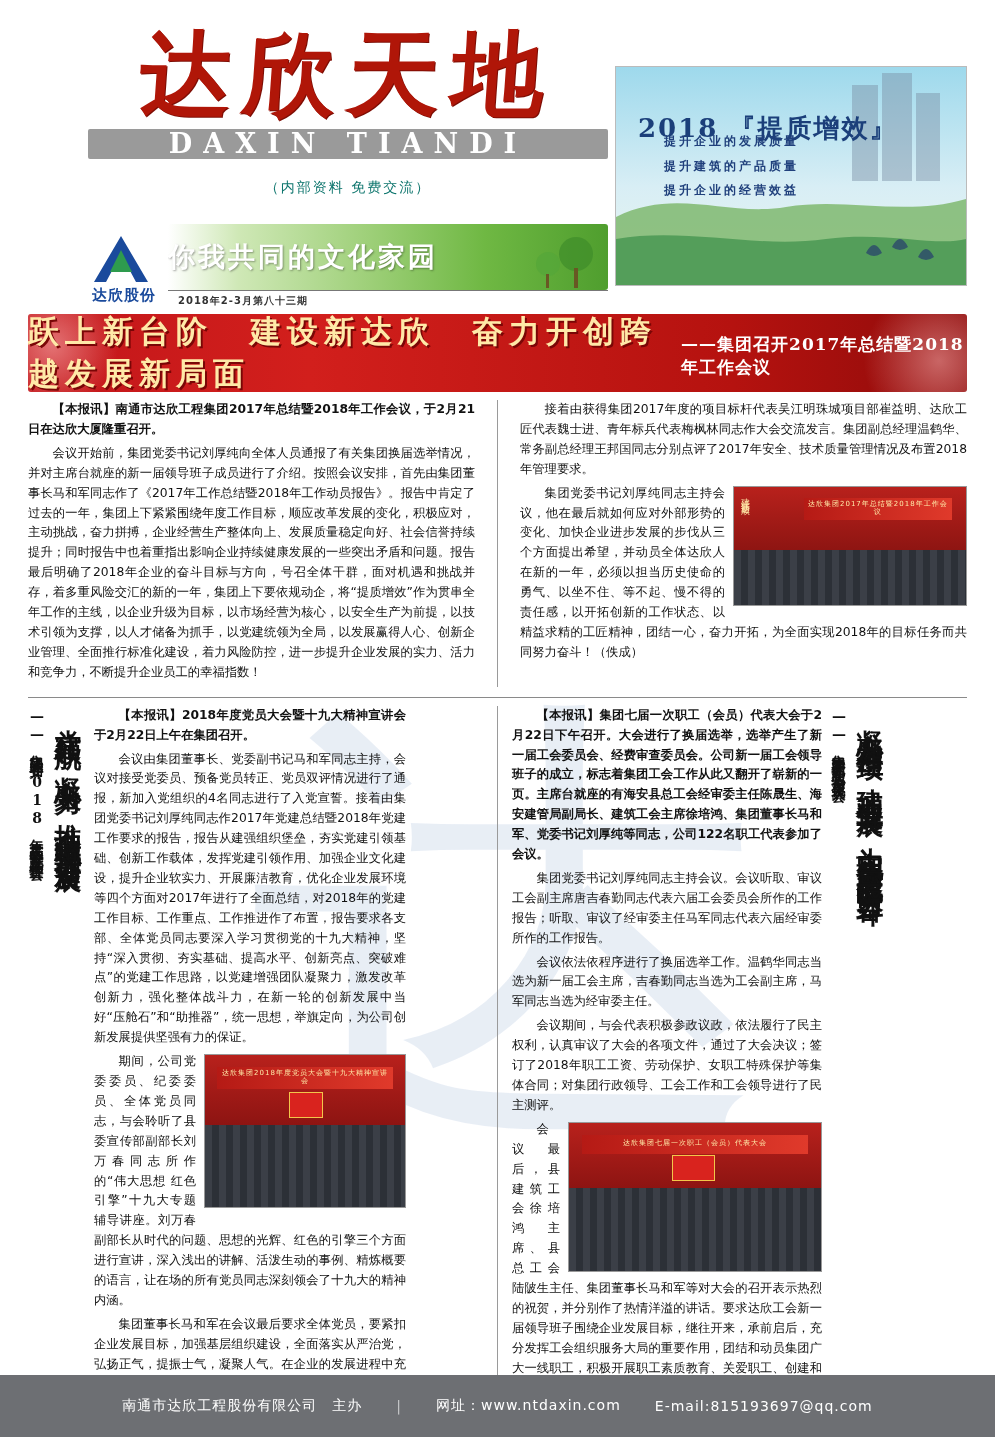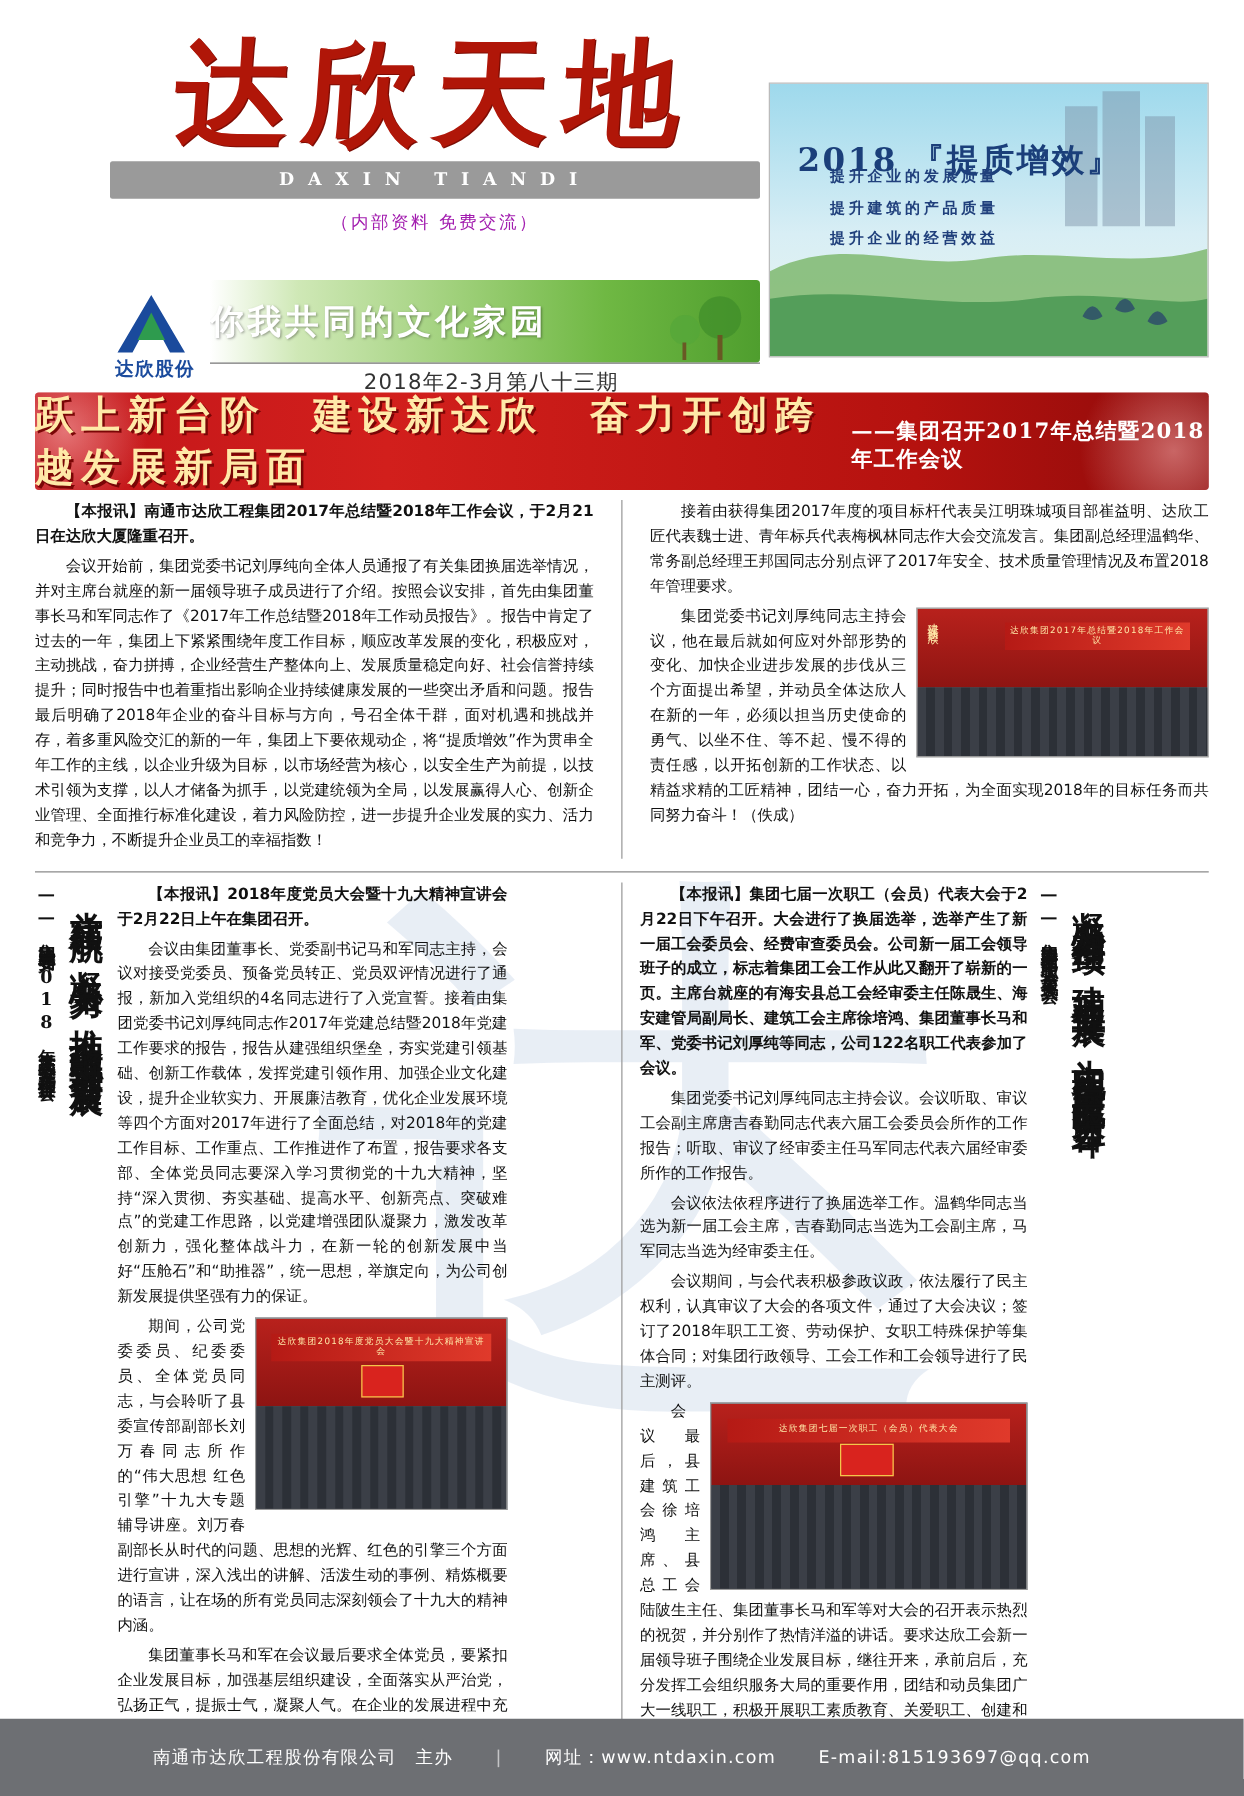--- a/index.html
+++ b/index.html
@@ -33,24 +33,24 @@
     text-shadow:1px 1px 0 #7d0d04;
     transform:skewX(-4deg);
   }
   .mast-pinyin-wrap{margin-top:6px;position:relative;}
   .mast-pinyin-bar{
     height:30px;background:#9a9a9a;border-radius:2px;
     display:flex;align-items:center;justify-content:center;
   }
   .mast-pinyin{
     font-family:"DejaVu Serif","Liberation Serif",serif;
-    font-size:14px;letter-spacing:11px;color:#ffffff;font-weight:bold;
+    font-size:27px;letter-spacing:11px;color:#ffffff;font-weight:bold;
   }
   .mast-sub{
-    margin-top:10px;font-size:14px;color:#a21caf;letter-spacing:2px;
+    margin-top:20px;font-size:14px;color:#0f766e;letter-spacing:2px;
   }
   .mast-logo-row{
     position:absolute;left:62px;top:214px;display:flex;align-items:center;gap:10px;
   }
   .logo-mark{
     width:62px;height:54px;position:relative;
   }
   .logo-mark svg{display:block;}
   .logo-text{font-size:15px;color:#1a4a9c;font-weight:bold;letter-spacing:1px;}
   .green-banner{
@@ -62,21 +62,21 @@
   }
   .green-banner .gb-text{
     font-family:"DejaVu Serif","Liberation Serif",serif;
     font-size:27px;color:#ffffff;font-weight:bold;letter-spacing:3px;
     text-shadow:1px 1px 2px rgba(0,0,0,.35);
     z-index:2;
   }
   .gb-deco{position:absolute;right:8px;bottom:0;width:120px;height:56px;z-index:1;opacity:.85;}
   .mast-dateline{
     position:absolute;left:150px;top:276px;width:430px;
-    display:flex;justify-content:center;font-size:17px;color:#333;letter-spacing:1px;
+    display:flex;justify-content:flex-start;font-size:10px;color:#333;letter-spacing:1px;font-weight:bold;
   }
   .mast-rule{
     position:absolute;left:140px;top:272px;width:440px;border-top:1px solid #777;
   }
 
   
   .mast-photo{
     position:absolute;right:0;top:48px;width:350px;height:218px;
     border:1px solid #bbb;overflow:hidden;
     background:linear-gradient(180deg,#9fd8ea 0%,#cfe9f2 45%,#a9d3a0 70%,#7bb47a 100%);

